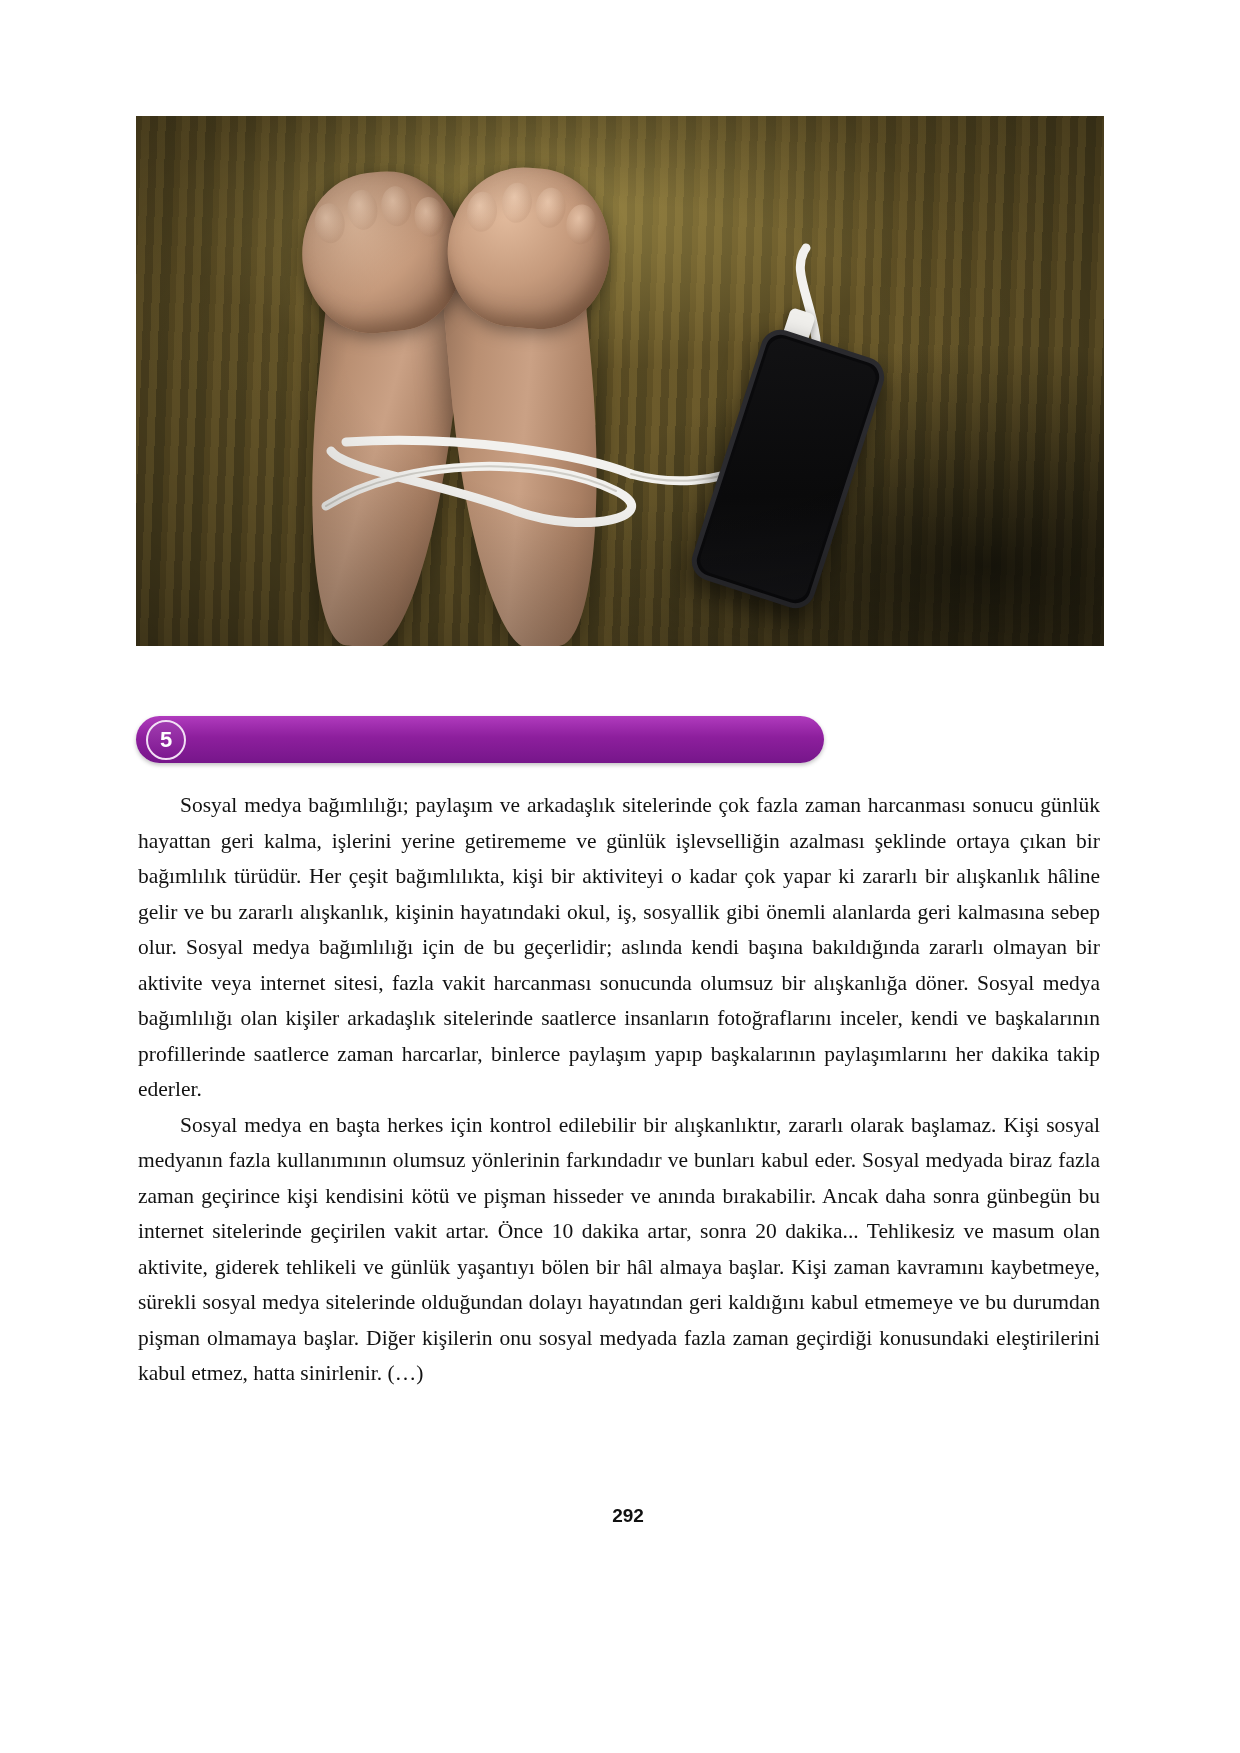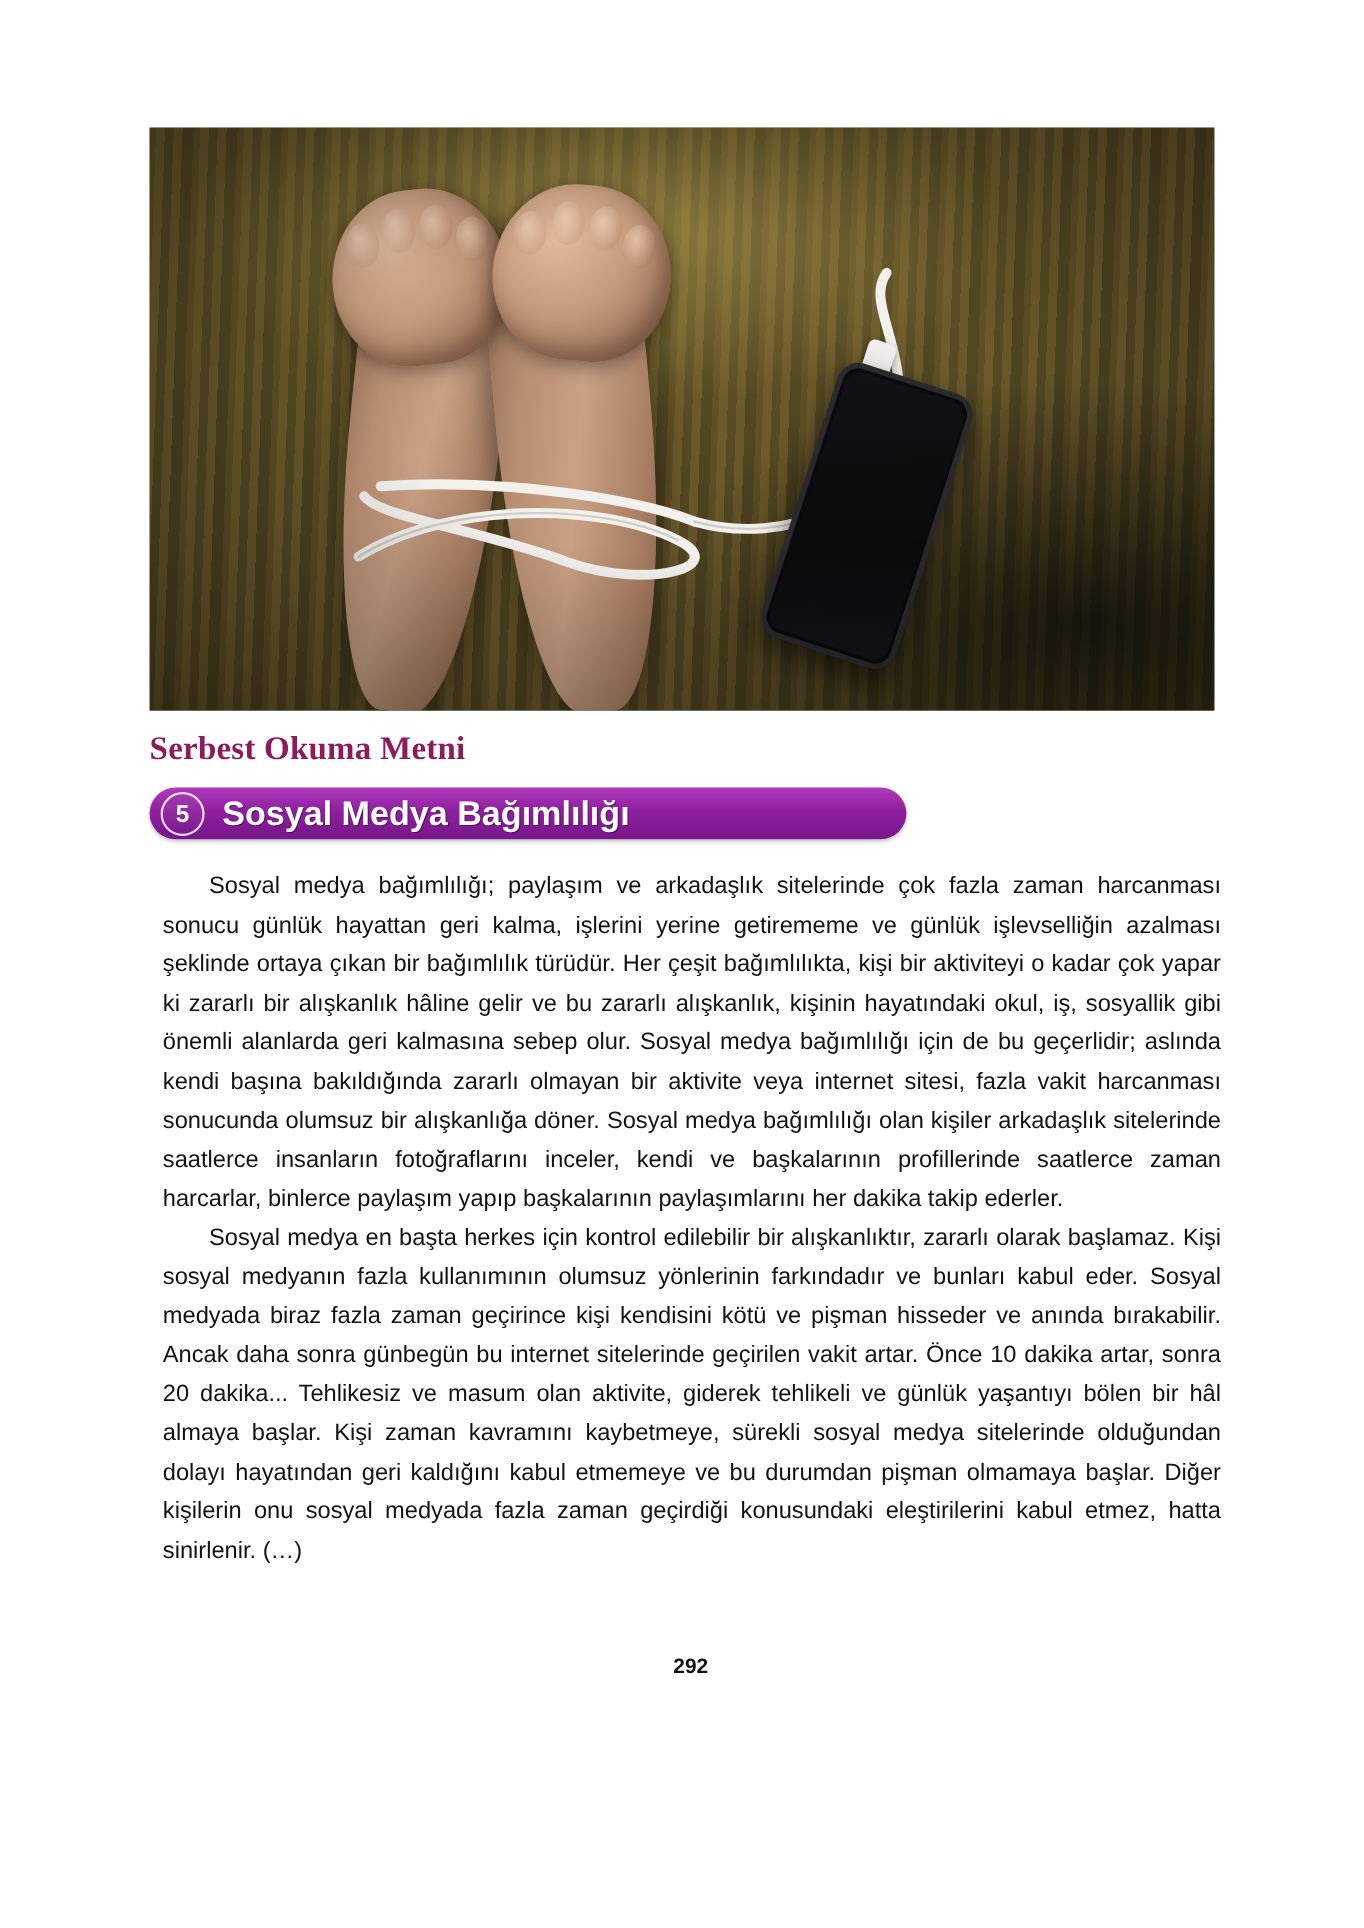--- a/index.html
+++ b/index.html
@@ -168,24 +168,24 @@
     font-size: 31px;
     font-weight: bold;
     color: #ffffff;
     text-shadow: 1px 1px 0 rgba(0,0,0,0.35);
     white-space: nowrap;
   }
 
   
   .body-text {
     position: absolute;
-    left: 148px;
+    left: 138px;
     top: 788px;
     width: 962px;
-    font-family: Liberation Sans, sans-serif;
+    font-family: Liberation Serif, serif;
     font-size: 21.5px;
     line-height: 35.5px;
     text-align: justify;
     color: #121212;
   }
   .body-text p {
     margin: 0;
     text-indent: 42px;
   }
 
@@ -236,25 +236,23 @@
       </svg>
 
       <div class="plug"></div>
       <div class="phone">
         <div class="screen"></div>
       </div>
       <div class="vignette"></div>
     </div>
   </div>
 
-  <div class="section-title">Serbest Okuma Metni</div>
 
   <div class="banner">
     <div class="num-circle">5</div>
-    <div class="banner-title">Sosyal Medya Bağımlılığı</div>
   </div>
 
   <div class="body-text">
     <p>Sosyal medya bağımlılığı; paylaşım ve arkadaşlık sitelerinde çok fazla zaman harcanması sonucu günlük hayattan geri kalma, işlerini yerine getirememe ve günlük işlevselliğin azalması şeklinde ortaya çıkan bir bağımlılık türüdür. Her çeşit bağımlılıkta, kişi bir aktiviteyi o kadar çok yapar ki zararlı bir alışkanlık hâline gelir ve bu zararlı alışkanlık, kişinin hayatındaki okul, iş, sosyallik gibi önemli alanlarda geri kalmasına sebep olur. Sosyal medya bağımlılığı için de bu geçerlidir; aslında kendi başına bakıldığında zararlı olmayan bir aktivite veya internet sitesi, fazla vakit harcanması sonucunda olumsuz bir alışkanlığa döner. Sosyal medya bağımlılığı olan kişiler arkadaşlık sitelerinde saatlerce insanların fotoğraflarını inceler, kendi ve başkalarının profillerinde saatlerce zaman harcarlar, binlerce paylaşım yapıp başkalarının paylaşımlarını her dakika takip ederler.</p>
     <p>Sosyal medya en başta herkes için kontrol edilebilir bir alışkanlıktır, zararlı olarak başlamaz. Kişi sosyal medyanın fazla kullanımının olumsuz yönlerinin farkındadır ve bunları kabul eder. Sosyal medyada biraz fazla zaman geçirince kişi kendisini kötü ve pişman hisseder ve anında bırakabilir. Ancak daha sonra günbegün bu internet sitelerinde geçirilen vakit artar. Önce 10 dakika artar, sonra 20 dakika... Tehlikesiz ve masum olan aktivite, giderek tehlikeli ve günlük yaşantıyı bölen bir hâl almaya başlar. Kişi zaman kavramını kaybetmeye, sürekli sosyal medya sitelerinde olduğundan dolayı hayatından geri kaldığını kabul etmemeye ve bu durumdan pişman olmamaya başlar. Diğer kişilerin onu sosyal medyada fazla zaman geçirdiği konusundaki eleştirilerini kabul etmez, hatta sinirlenir. (…)</p>
   </div>
 
   <div class="page-number">292</div>
 </div>
 

